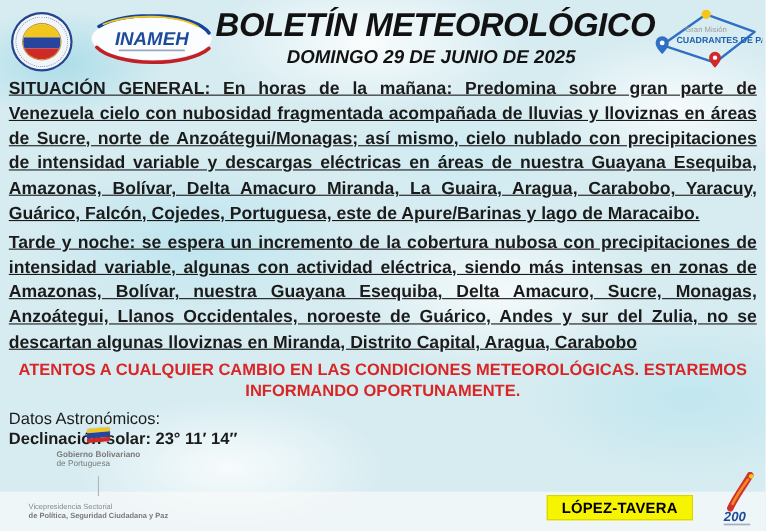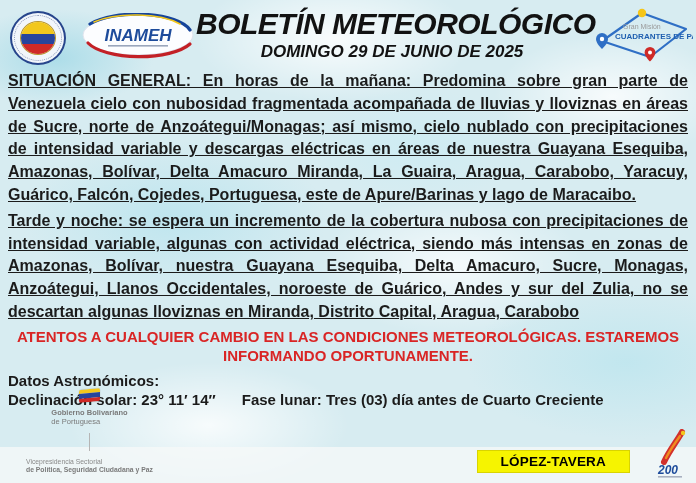--- a/index.html
+++ b/index.html
@@ -27,36 +27,36 @@
   .seal-band .s-r{height:32%;background:#cf2a27;}
   .inameh{position:absolute;left:80px;top:13px;width:116px;height:46px;}
   .titlebox{position:absolute;left:196px;top:7px;width:392px;text-align:center;}
   .title{font-size:30px;line-height:34px;font-weight:800;font-style:italic;letter-spacing:-.5px;color:#121212;white-space:nowrap;}
   .date{font-size:17px;line-height:20px;font-weight:800;font-style:italic;color:#121212;margin-top:1px;white-space:nowrap;}
   .mission{position:absolute;right:3px;top:3px;width:104px;height:63px;}
   
   .main{position:absolute;left:8px;right:8px;top:70px;}
   .body-p{margin:0 0 3px;font-size:16px;line-height:22.8px;font-weight:700;text-align:justify;text-decoration:underline;}
   .alert{margin:2px 0 6px;font-size:15px;line-height:19.5px;font-weight:700;color:#d92525;text-align:center;}
-  .astro-label{font-size:15px;font-weight:700;margin:2px 0 2px;}
+  .astro-label{font-size:15px;font-weight:400;margin:2px 0 2px;}
   .astro-row{display:flex;gap:26px;font-size:15px;font-weight:800;}
   
   .footer-band{position:absolute;left:0;right:0;bottom:0;height:36px;background:rgba(246,249,249,.78);}
   .gov{position:absolute;left:26px;bottom:9px;display:flex;align-items:center;gap:7px;flex-direction:column;}
   .flag{width:21px;height:13px;border-radius:2px;overflow:hidden;transform:skewY(-5deg);box-shadow:0 0 1px rgba(0,0,0,.4);}
   .flag .f-y{height:34%;background:#f2c71d;}
   .flag .f-b{height:33%;background:#27459c;}
   .flag .f-r{height:33%;background:#cf2a27;}
   .gov-col{font-size:7.5px;line-height:8.5px;color:#7a7a7a;font-weight:700;}
   .gov-col .light{font-weight:400;}
   .gov-divider{width:1px;height:18px;background:#b5b5b5;}
   .vp-col{font-size:6.8px;line-height:8px;color:#8a8a8a;}
   .vp-col .strong{font-weight:700;color:#7a7a7a;}
   .signature{position:absolute;right:66px;bottom:10px;background:#f6f400;border:1px solid #d9d400;
-    padding:3px 23px;font-size:13.5px;font-weight:800;color:#000;letter-spacing:.2px;}
+    padding:3px 13px;font-size:13.5px;font-weight:800;color:#000;letter-spacing:.2px;}
   .bicent{position:absolute;right:7px;bottom:2px;width:40px;height:52px;}
 </style>
 </head>
 <body>
 
 <div class="page">
 
   <div class="seal">
     <div class="seal-band">
       <div class="s-y"></div>
@@ -90,21 +90,20 @@
     <text x="26" y="36" font-family="Liberation Sans, sans-serif" font-size="8" font-weight="bold" fill="#1f5fb0">CUADRANTES DE PAZ</text>
   </svg>
 
   <div class="main">
     <p class="body-p">SITUACIÓN GENERAL: En horas de la mañana: Predomina sobre gran parte de Venezuela cielo con nubosidad fragmentada acompañada de lluvias y lloviznas en áreas de Sucre, norte de Anzoátegui/Monagas; así mismo, cielo nublado con precipitaciones de intensidad variable y descargas eléctricas en áreas de nuestra Guayana Esequiba, Amazonas, Bolívar, Delta Amacuro Miranda, La Guaira, Aragua, Carabobo, Yaracuy, Guárico, Falcón, Cojedes, Portuguesa, este de Apure/Barinas y lago de Maracaibo.</p>
     <p class="body-p">Tarde y noche: se espera un incremento de la cobertura nubosa con precipitaciones de intensidad variable, algunas con actividad eléctrica, siendo más intensas en zonas de Amazonas, Bolívar, nuestra Guayana Esequiba, Delta Amacuro, Sucre, Monagas, Anzoátegui, Llanos Occidentales, noroeste de Guárico, Andes y sur del Zulia, no se descartan algunas lloviznas en Miranda, Distrito Capital, Aragua, Carabobo</p>
     <p class="alert">ATENTOS A CUALQUIER CAMBIO EN LAS CONDICIONES METEOROLÓGICAS. ESTAREMOS INFORMANDO OPORTUNAMENTE.</p>
     <div class="astro-label">Datos Astronómicos:</div>
     <div class="astro-row">
       <span>Declinación solar: 23° 11′ 14″</span>
-      <span>Fase lunar: Tres (03) día antes de Cuarto Creciente</span>
     </div>
   </div>
 
   <div class="footer-band"></div>
 
   <div class="gov">
     <div class="flag">
       <div class="f-y"></div>
         <div class="f-b"></div>
         <div class="f-r"></div>

